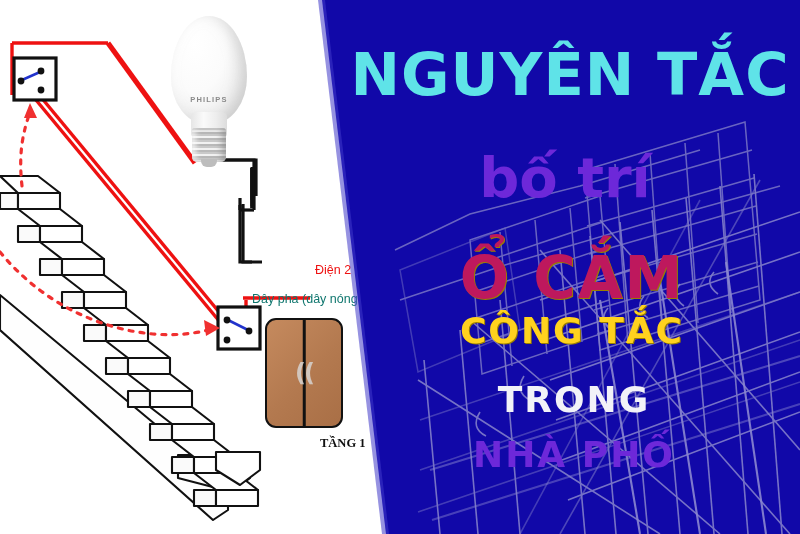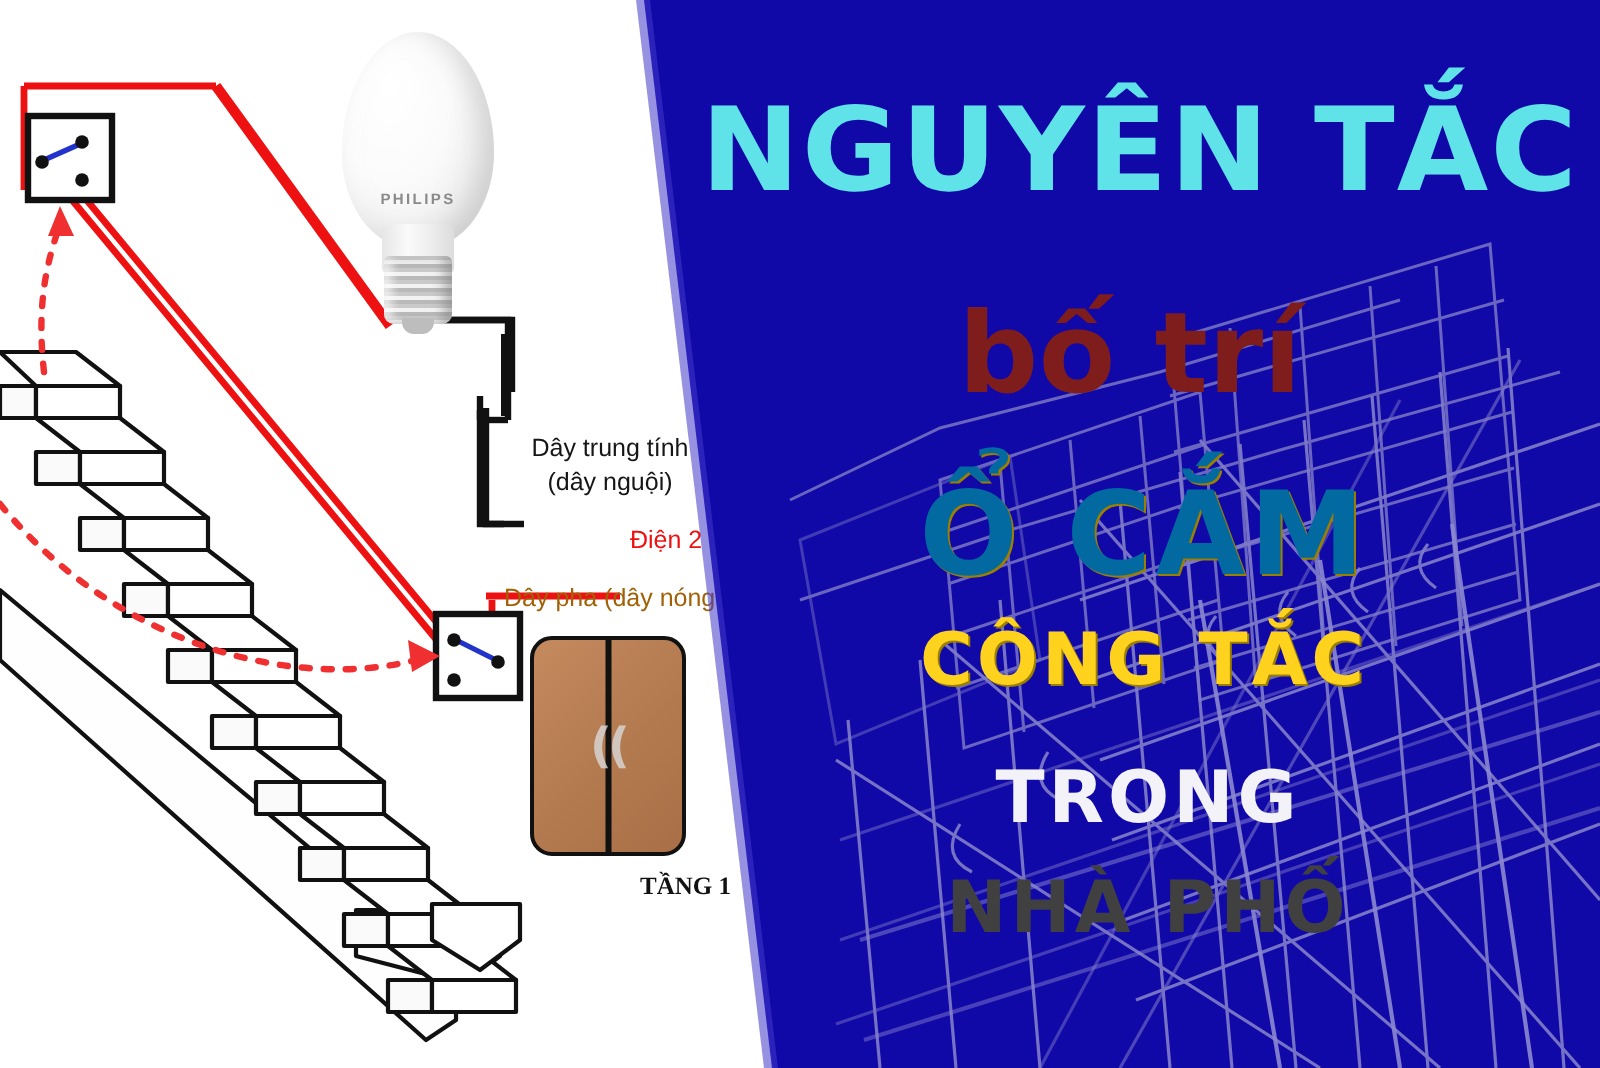--- a/index.html
+++ b/index.html
@@ -37,47 +37,47 @@
   }
   #t1{
     top:46px; left:20px; width:440px;
     font-size:58px; font-weight:700; color:#5fe3e8;
     letter-spacing:1px;
     font-family:"DejaVu Sans", sans-serif;
     transform:scaleX(1.02);
   }
   #t2{
     top:150px; left:20px; width:430px;
-    font-size:56px; font-weight:700; color:#7f1d1d;
+    font-size:56px; font-weight:700; color:#6d28d9;
     font-family:"DejaVu Sans", sans-serif;
   }
   #t3{
-    top:238px; left:22px; width:440px;
-    font-size:58px; font-weight:700; color:#0369a1;
+    top:249px; left:22px; width:440px;
+    font-size:58px; font-weight:700; color:#be185d;
     letter-spacing:2px;
     font-family:"DejaVu Sans", sans-serif;
     text-shadow:1px 1px 0 #9a7f00;
   }
   #t4{
     top:313px; left:22px; width:440px;
     font-size:36px; font-weight:700; color:#ffd21e;
     letter-spacing:2px;
     font-family:"DejaVu Sans", sans-serif;
     text-shadow:1px 1px 0 #9a7f00;
   }
   #t5{
     top:382px; left:24px; width:440px;
     font-size:36px; font-weight:700; color:#f2f2f8;
     letter-spacing:2px;
     font-family:"DejaVu Sans", sans-serif;
     text-align:center;
   }
   #t6{
     top:437px; left:24px; width:440px;
-    font-size:36px; font-weight:700; color:#404040;
+    font-size:36px; font-weight:700; color:#6d28d9;
     letter-spacing:2px;
     font-family:"DejaVu Sans", sans-serif;
   }
 
   
   #diagram{ position:absolute; left:0; top:0; width:400px; height:534px; }
 
   
   #bulb{ position:absolute; left:165px; top:16px; width:88px; height:152px; }
   .bulbGlass{
@@ -125,21 +125,21 @@
   #floorLabel{
     position:absolute; left:320px; top:436px; width:90px;
     font-size:12.5px; font-weight:700; color:#111;
     font-family:Liberation Serif, serif;
   }
 
   
   .lbl{ position:absolute; font-family:"Liberation Sans", sans-serif;text-align:right; }
   #lblNeutral{ left:245px; top:216px; width:120px; font-size:12.5px; color:#161616; text-align:center; line-height:1.35; }
   #lblDien{ left:315px; top:263px; font-size:12.5px; color:#ee1111; white-space:nowrap; }
-  #lblPhase{ left:252px; top:292px; font-size:12.5px; color:#a16207; white-space:nowrap; }
+  #lblPhase{ left:252px; top:292px; font-size:12.5px; color:#0f766e; white-space:nowrap; }
 </style>
 </head>
 <body>
 
 <div id="stage">
 
   <div id="diagram">
 
     <svg width="400" height="534" viewBox="0 0 400 534" style="position:absolute;left:0;top:0;">
 
@@ -291,24 +291,20 @@
       <div class="bulbTip"></div>
       <div id="bulbBrand">PHILIPS</div>
     </div>
 
     <div id="plate">
       <div id="plateSplit"></div>
       <div id="plateGlyph">((</div>
     </div>
     <div id="floorLabel">TẦNG 1</div>
 
-    <div class="lbl" id="lblNeutral">
-      <div>Dây trung tính</div>
-      <div>(dây nguội)</div>
-    </div>
     <div class="lbl" id="lblDien">Điện 2</div>
     <div class="lbl" id="lblPhase">Dây pha (dây nóng</div>
   </div>
 
   <div id="bluePanel"></div>
   <div id="blueEdgeSoft"></div>
 
   <div id="blueprint">
     <svg width="800" height="534" viewBox="0 0 800 534" style="position:absolute;left:0;top:0;">
       <g stroke="#b9b9d8" stroke-width="1.5" fill="none" opacity="0.85">

